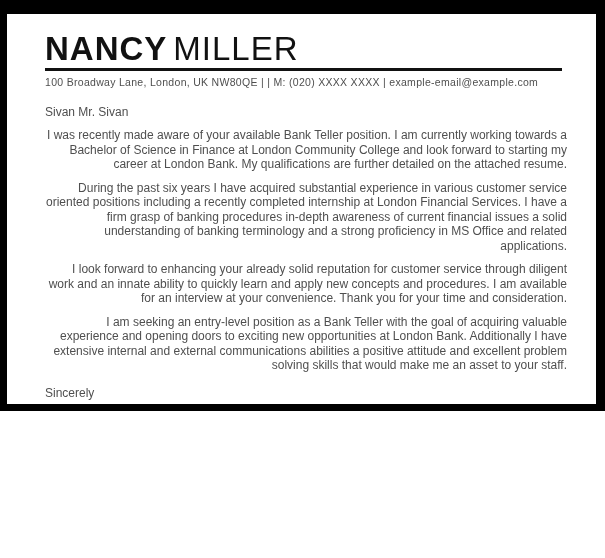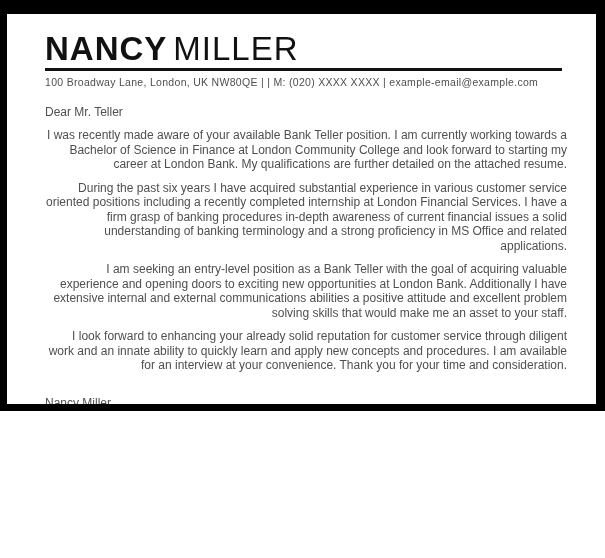--- a/index.html
+++ b/index.html
@@ -85,27 +85,28 @@
     <div class="content">
 
       <div class="name-title">
         <span class="name-first">NANCY</span><span class="name-last">MILLER</span>
       </div>
 
       <div class="name-rule"></div>
 
       <div class="contact-line">100 Broadway Lane, London, UK NW80QE | | M: (020) XXXX XXXX | example-email@example.com</div>
 
-      <div class="salutation">Dear Mr. Teller</div>
+      <div class="salutation">Sivan Mr. Sivan</div>
 
       <div class="body-copy">
         <p>I was recently made aware of your available Bank Teller position. I am currently working towards a Bachelor of Science in Finance at London Community College and look forward to starting my career at London Bank. My qualifications are further detailed on the attached resume.</p>
         <p>During the past six years I have acquired substantial experience in various customer service oriented positions including a recently completed internship at London Financial Services. I have a firm grasp of banking procedures in-depth awareness of current financial issues a solid understanding of banking terminology and a strong proficiency in MS Office and related applications.</p>
+        <p>I look forward to enhancing your already solid reputation for customer service through diligent work and an innate ability to quickly learn and apply new concepts and procedures. I am available for an interview at your convenience. Thank you for your time and consideration.</p>
         <p>I am seeking an entry-level position as a Bank Teller with the goal of acquiring valuable experience and opening doors to exciting new opportunities at London Bank. Additionally I have extensive internal and external communications abilities a positive attitude and excellent problem solving skills that would make me an asset to your staff.</p>
-        <p>I look forward to enhancing your already solid reputation for customer service through diligent work and an innate ability to quickly learn and apply new concepts and procedures. I am available for an interview at your convenience. Thank you for your time and consideration.</p>
       </div>
 
+      <div class="closing">Sincerely</div>
 
       <div class="signature">Nancy Miller</div>
 
     </div>
   </div>
 </div>
 
 </body></html>

